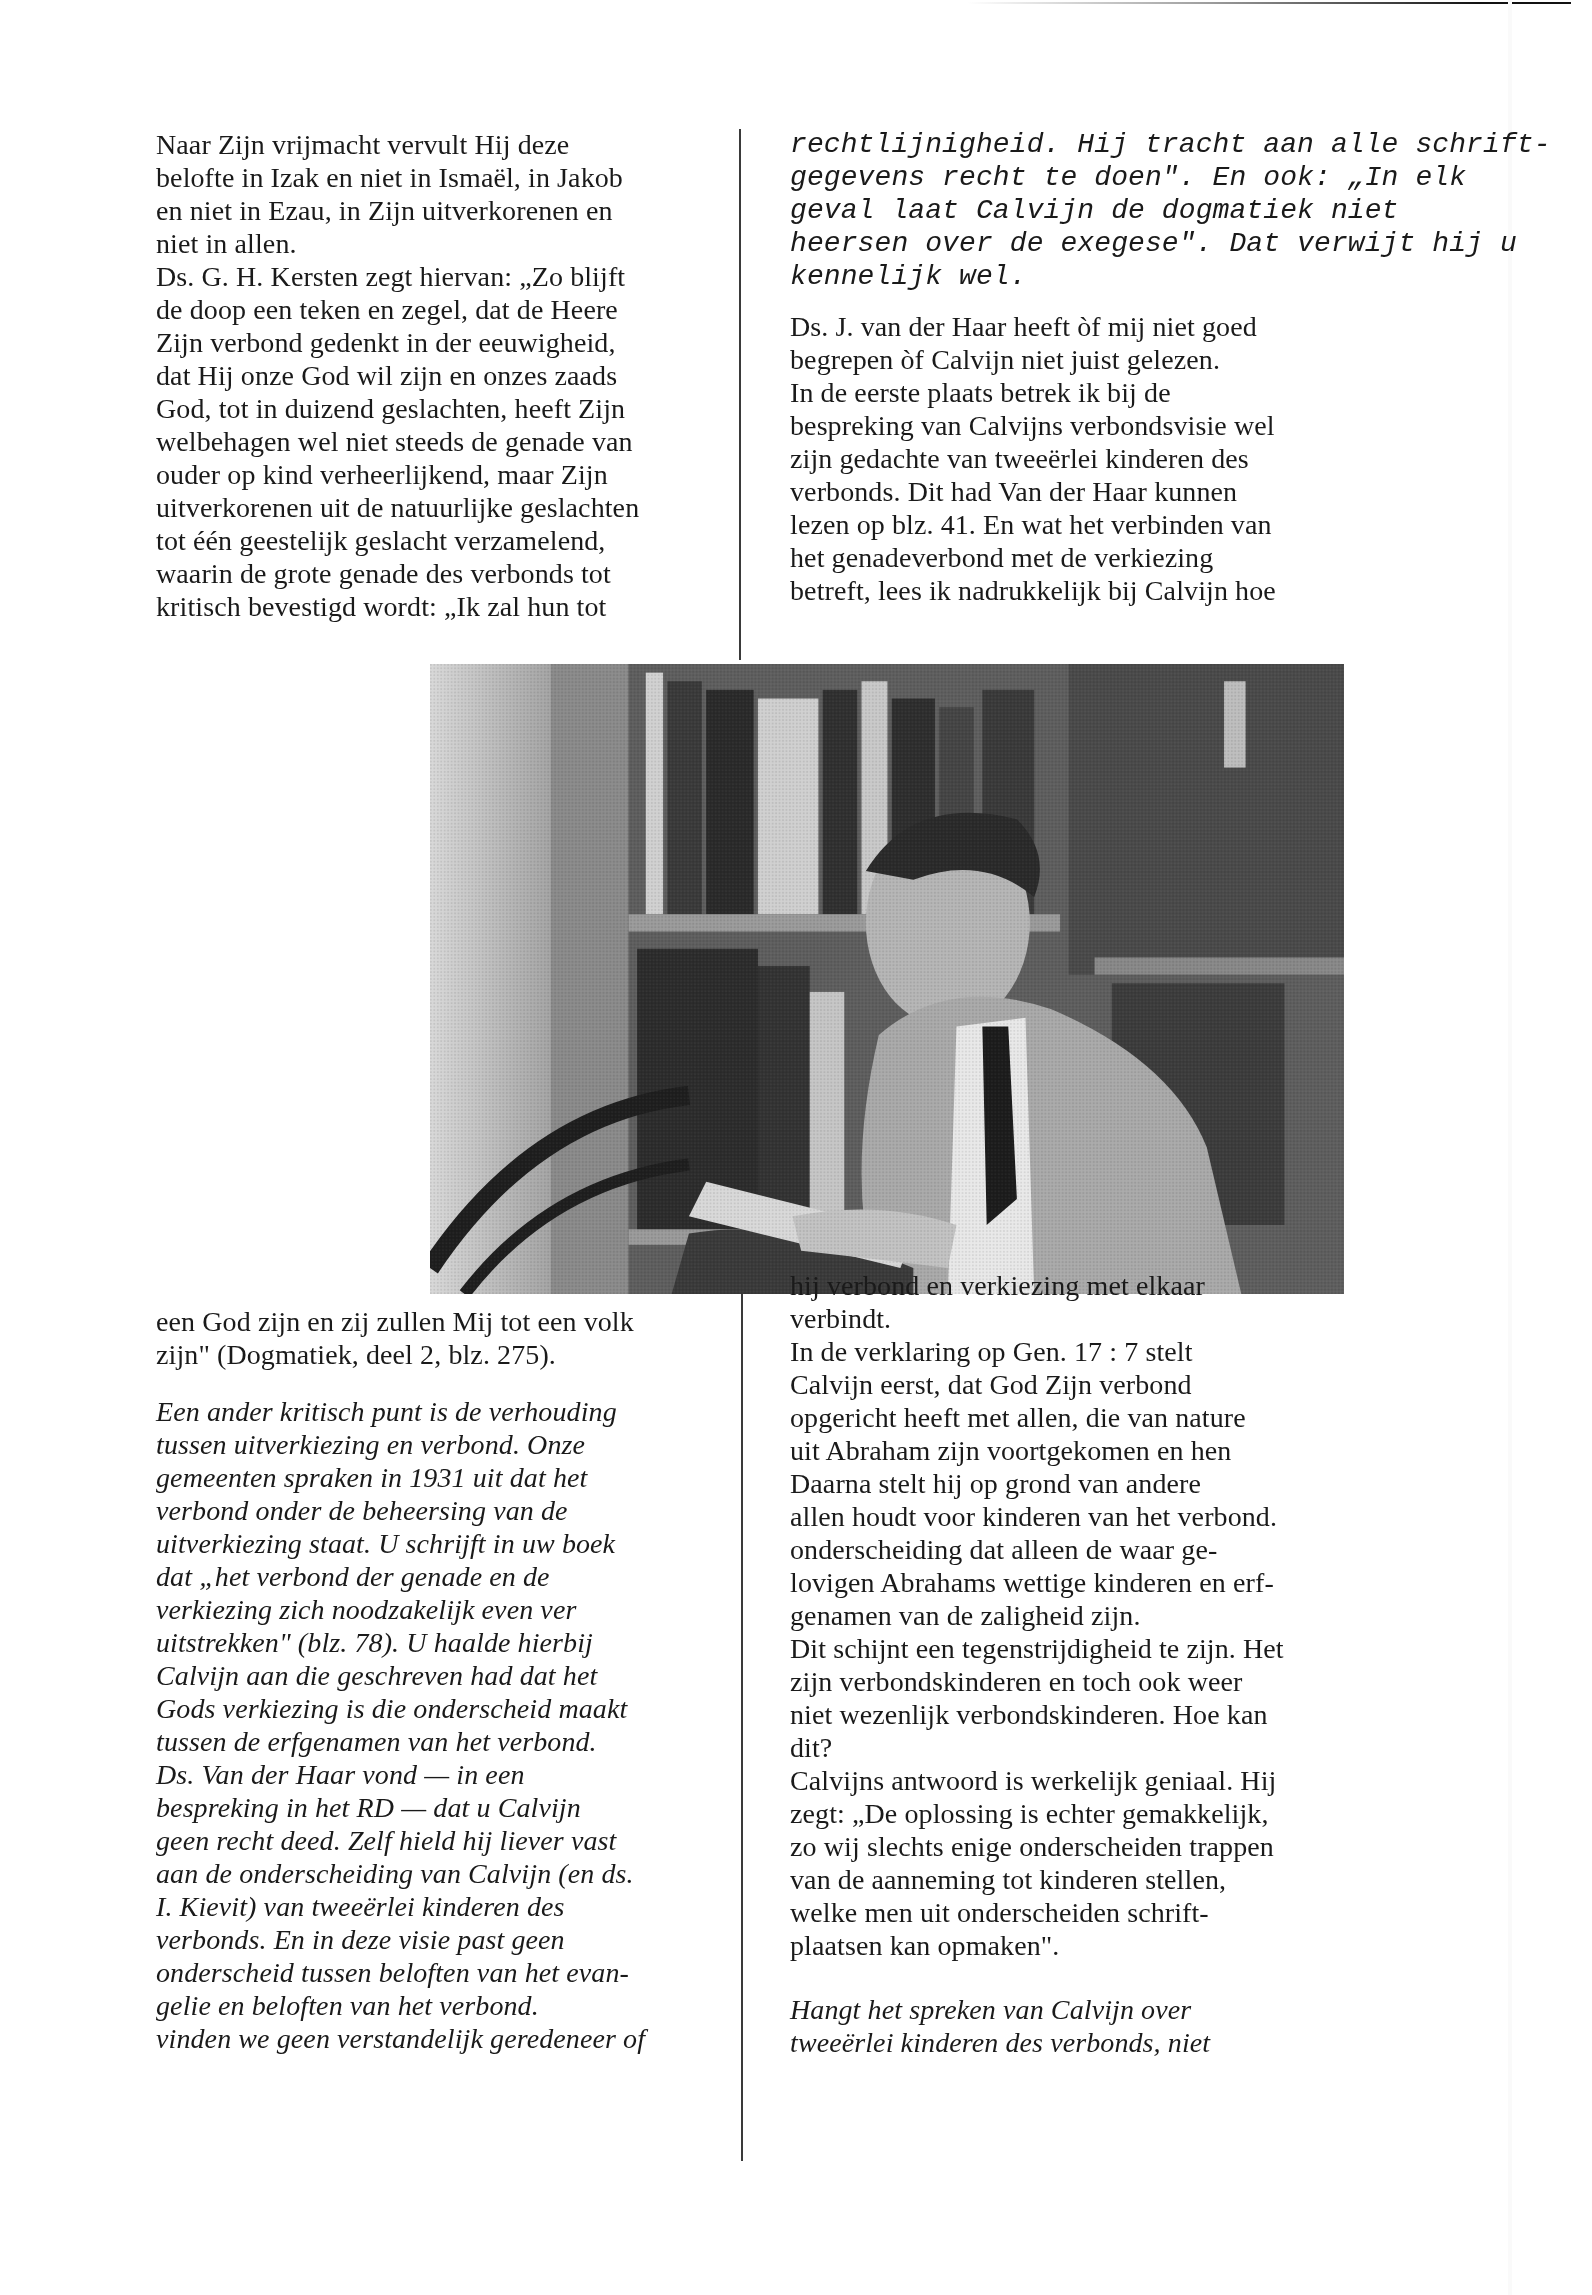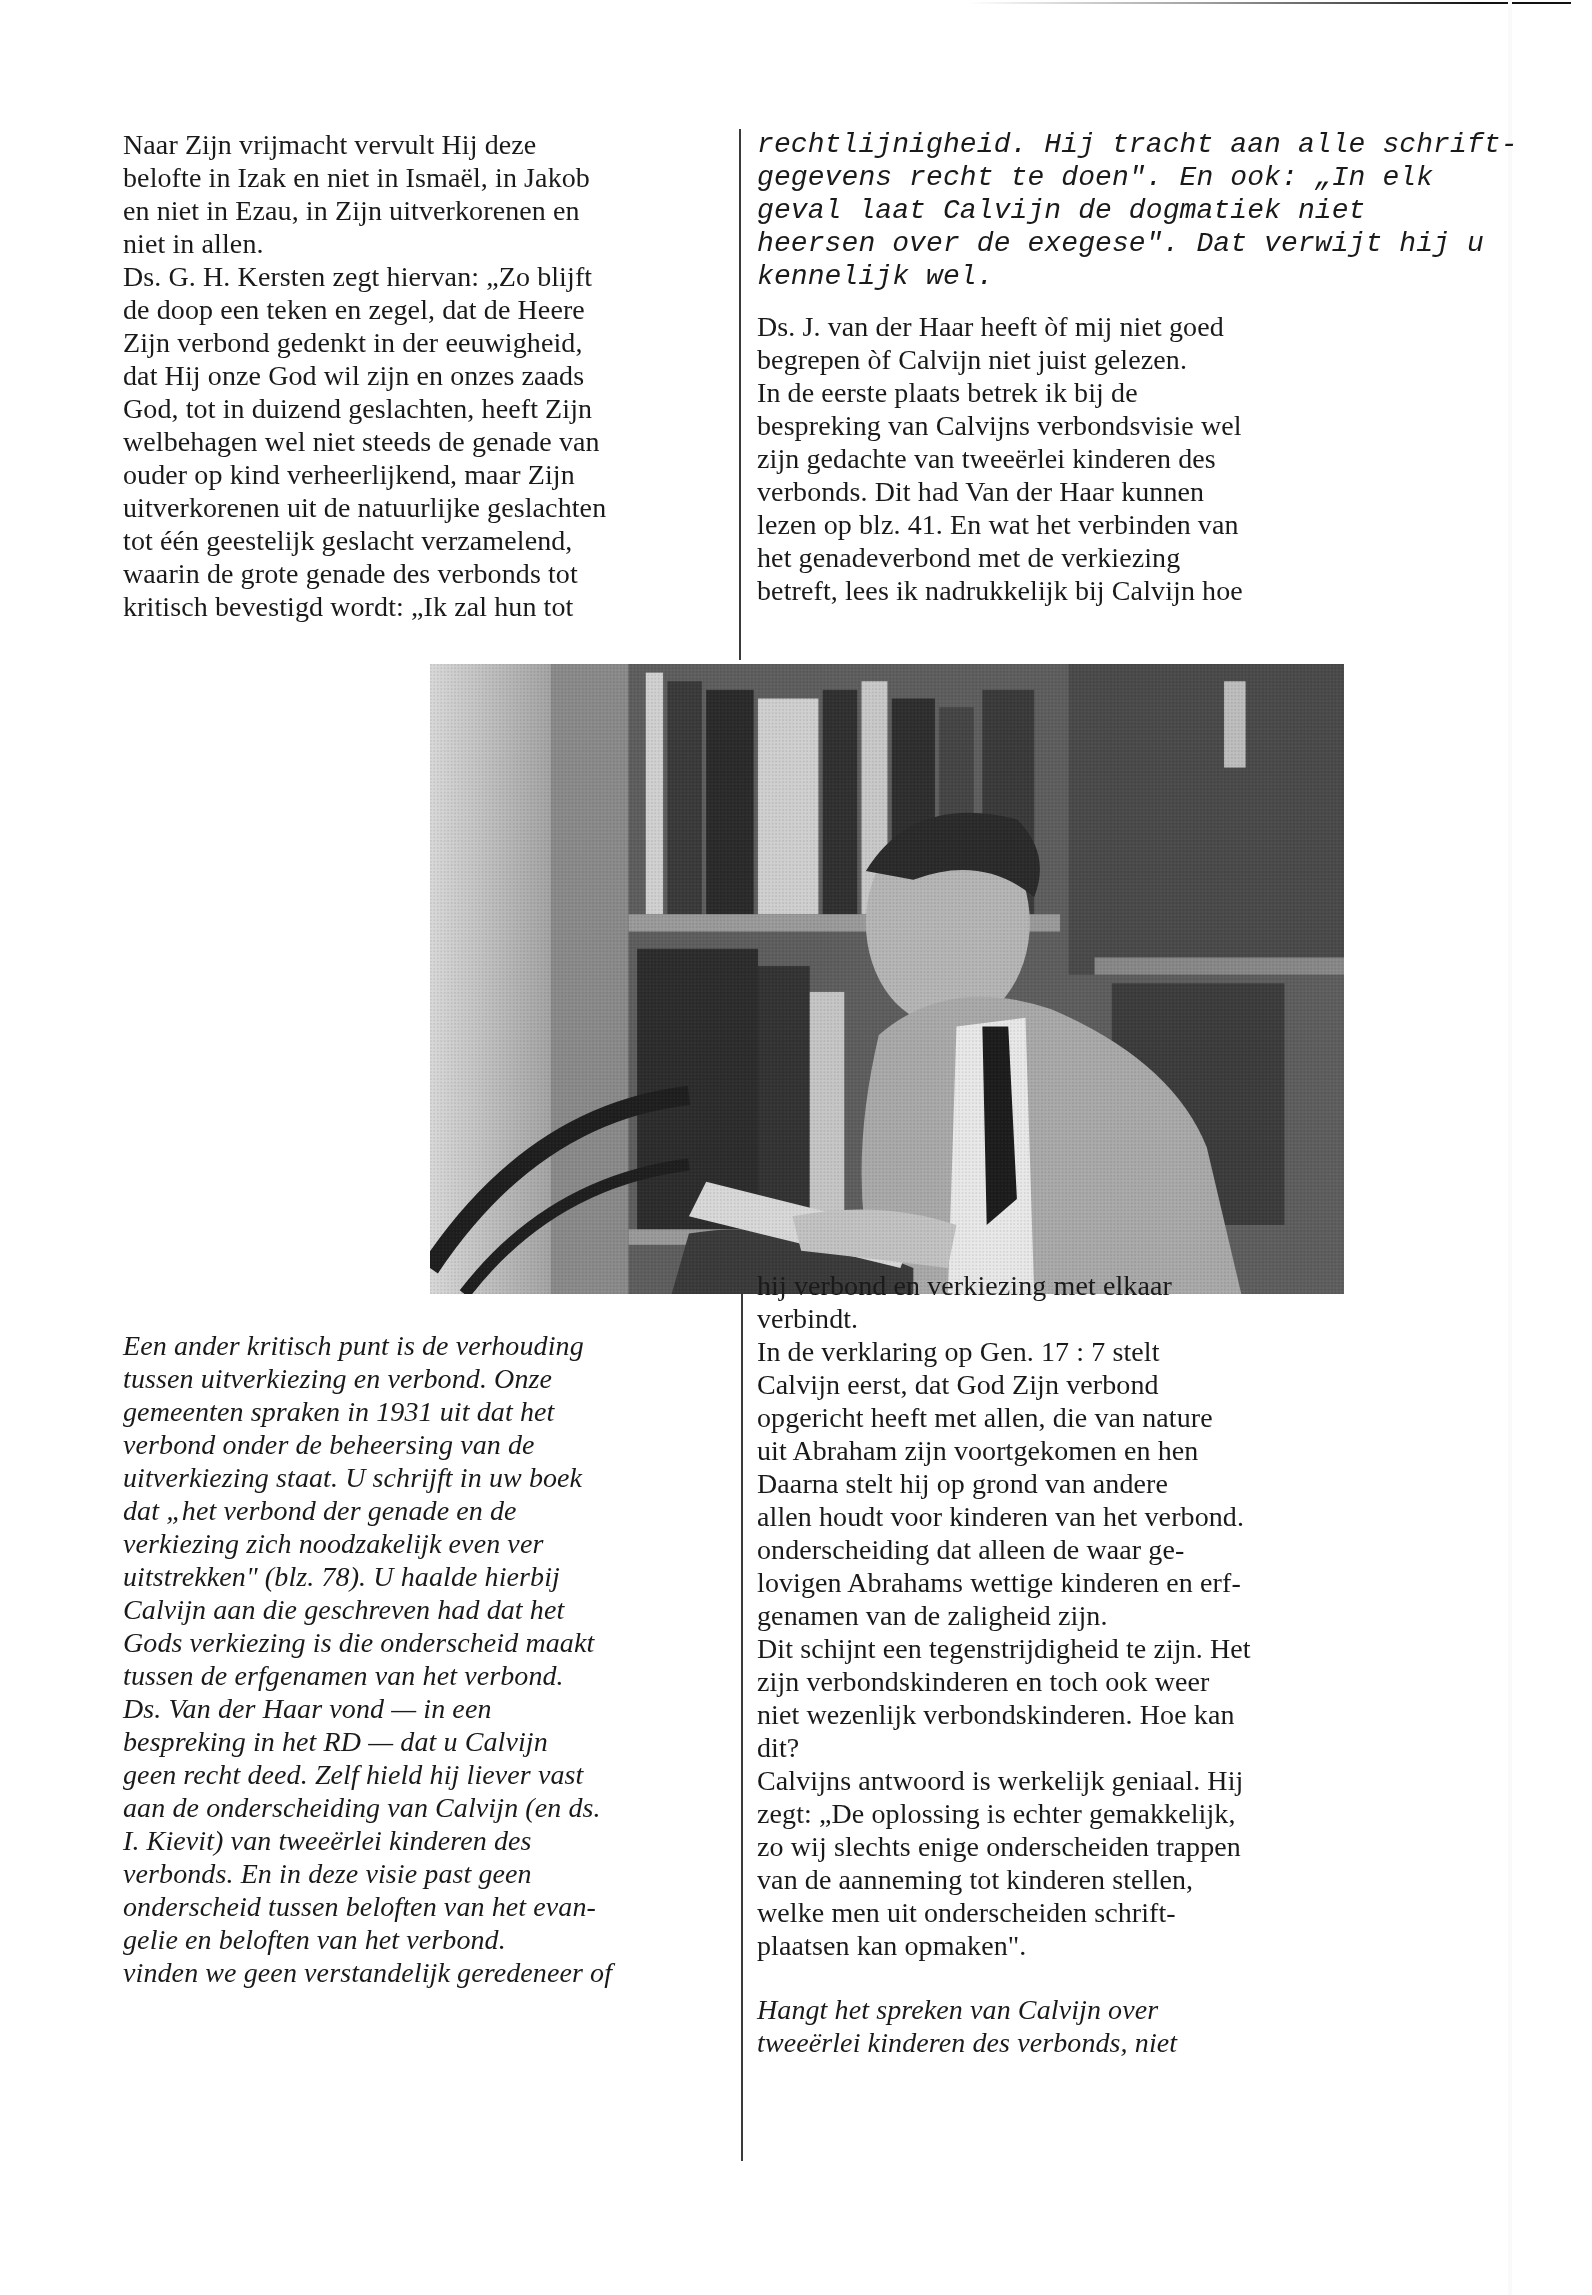--- a/index.html
+++ b/index.html
@@ -35,20 +35,21 @@
       position: absolute;
       width: 1.7px;
       background: #3a3a3a;
     }
     .text-block {
       position: absolute;
       font-size: 28px;
       line-height: 33px;
       letter-spacing: 0.1px;
       white-space: nowrap;
+      margin-left: 33px;
     }
     .text-block .line {
       display: block;
       height: 33px;
     }
     .gap {
       display: block;
       height: 17.3px;
     }
     .photo {
@@ -171,20 +172,24 @@
     <path d="M420 640 Q520 620 610 650 L600 700 Q520 690 430 680 Z" fill="#c2c2c2"></path>
 
     <path d="M0 700 Q120 520 300 500" stroke="#1e1e1e" stroke-width="22" fill="none"></path>
     <path d="M40 730 Q140 600 300 580" stroke="#1e1e1e" stroke-width="14" fill="none"></path>
 
     <rect x="0" y="0" width="1059" height="730" fill="url(#halftone)"></rect>
   </svg>
 </div>
 
 <div class="text-block" style="left:123px; top:1305px;">
+  <div>
+    <span class="line">een God zijn en zij zullen Mij tot een volk</span>
+    <span class="line">zijn" (Dogmatiek, deel 2, blz. 275).</span>
+  </div>
   <span class="gap" style="height:24px;"></span>
   <div class="italic" style="font-style:italic;">
     <span class="line">Een ander kritisch punt is de verhouding</span>
     <span class="line">tussen uitverkiezing en verbond. Onze</span>
     <span class="line">gemeenten spraken in 1931 uit dat het</span>
     <span class="line">verbond onder de beheersing van de</span>
     <span class="line">uitverkiezing staat. U schrijft in uw boek</span>
     <span class="line">dat „het verbond der genade en de</span>
     <span class="line">verkiezing zich noodzakelijk even ver</span>
     <span class="line">uitstrekken" (blz. 78). U haalde hierbij</span>

